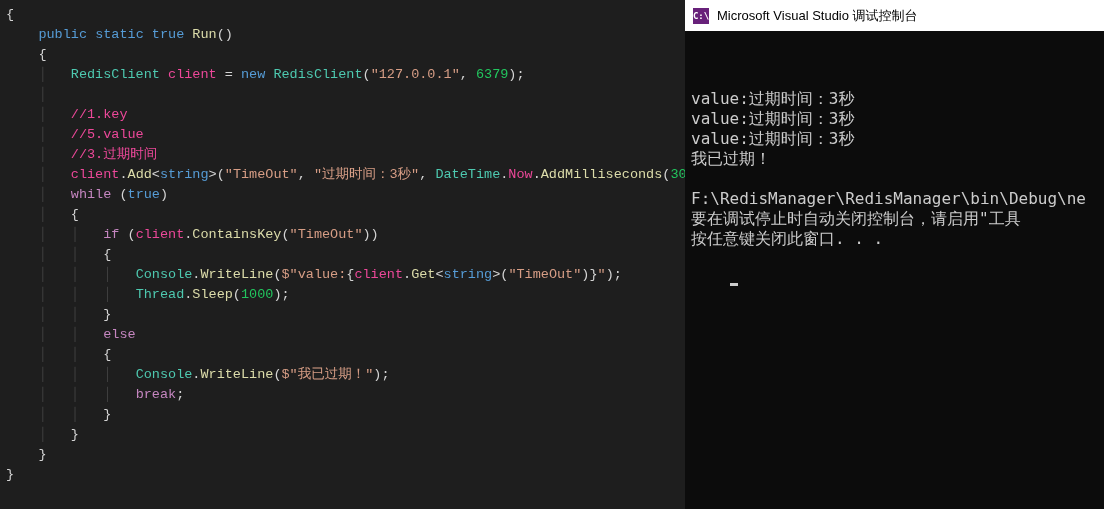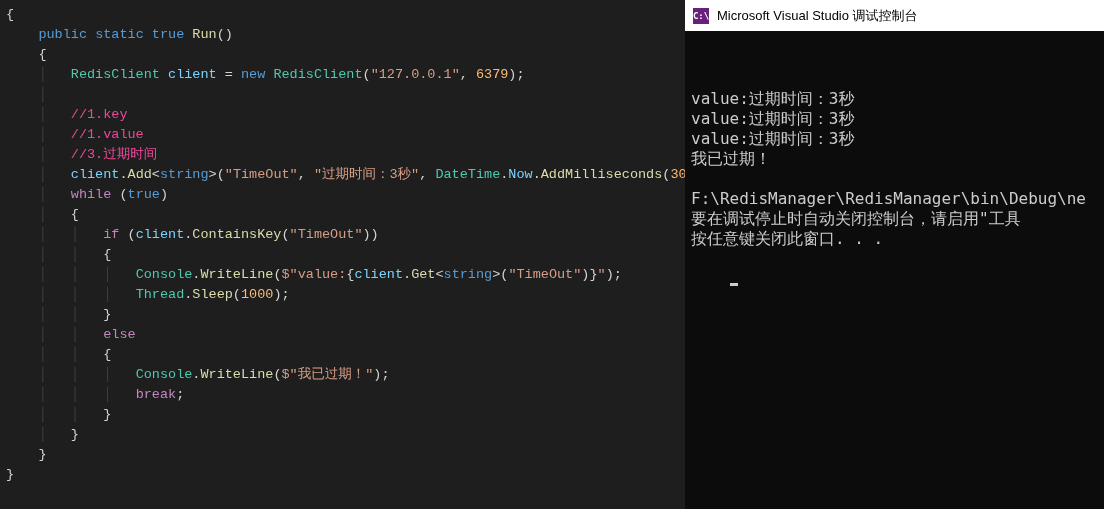--- a/index.html
+++ b/index.html
@@ -32,24 +32,24 @@
       color: #404040;
       letter-spacing: 0;
     }
     .code-content {
       display: inline;
     }
     .kw { color: #569cd6; }
     .kw-flow { color: #c586c0; }
     .type { color: #4ec9b0; }
     .str { color: #d69d85; }
-    .num { color: #fdba74; text-align: right; }
+    .num { color: #22c55e; text-align: right; }
     .comment { color: #ec4899; }
     .method { color: #dcdcaa; }
-    .local { color: #7dd3fc; text-align: right; }
+    .local { color: #ec4899; text-align: right; }
     .punct { color: #d4d4d4; }
     .paren { color: #d4d4d4; }
     .console-pane {
       width: 419px;
       height: 509px;
       background: #0c0c0c;
       position: relative;
     }
     .console-titlebar {
       background: #ffffff;
@@ -99,21 +99,21 @@
 <body>
 
 <div class="editor-pane">
   <div id="code-container">
       <div class="code-line"><span class="line-guides"></span><span class="code-content"><span class="punct">{</span></span></div>
       <div class="code-line"><span class="line-guides">    </span><span class="code-content"><span class="kw">public</span><span class="punct"> </span><span class="kw">static</span><span class="punct"> </span><span class="kw">true</span><span class="punct"> </span><span class="method">Run</span><span class="paren">()</span></span></div>
       <div class="code-line"><span class="line-guides">    </span><span class="code-content"><span class="punct">{</span></span></div>
       <div class="code-line"><span class="line-guides">    │   </span><span class="code-content"><span class="type">RedisClient</span><span class="punct"> </span><span class="local">client</span><span class="punct"> = </span><span class="kw">new</span><span class="punct"> </span><span class="type">RedisClient</span><span class="paren">(</span><span class="str">"127.0.0.1"</span><span class="punct">, </span><span class="num">6379</span><span class="paren">)</span><span class="punct">;</span></span></div>
       <div class="code-line"><span class="line-guides">    │   </span></div>
       <div class="code-line"><span class="line-guides">    │   </span><span class="code-content"><span class="comment">//1.key</span></span></div>
-      <div class="code-line"><span class="line-guides">    │   </span><span class="code-content"><span class="comment">//1.value</span></span></div>
+      <div class="code-line"><span class="line-guides">    │   </span><span class="code-content"><span class="comment">//5.value</span></span></div>
       <div class="code-line"><span class="line-guides">    │   </span><span class="code-content"><span class="comment">//3.过期时间</span></span></div>
       <div class="code-line"><span class="line-guides">    │   </span><span class="code-content"><span class="local">client</span><span class="punct">.</span><span class="method">Add</span><span class="punct">&lt;</span><span class="kw">string</span><span class="punct">&gt;</span><span class="paren">(</span><span class="str">"TimeOut"</span><span class="punct">, </span><span class="str">"过期时间：3秒"</span><span class="punct">, </span><span class="type">DateTime</span><span class="punct">.</span><span class="local">Now</span><span class="punct">.</span><span class="method">AddMilliseconds</span><span class="paren">(</span><span class="num">30</span></span></div>
       <div class="code-line"><span class="line-guides">    │   </span><span class="code-content"><span class="kw-flow">while</span><span class="punct"> </span><span class="paren">(</span><span class="kw">true</span><span class="paren">)</span></span></div>
       <div class="code-line"><span class="line-guides">    │   </span><span class="code-content"><span class="punct">{</span></span></div>
       <div class="code-line"><span class="line-guides">    │   │   </span><span class="code-content"><span class="kw-flow">if</span><span class="punct"> </span><span class="paren">(</span><span class="local">client</span><span class="punct">.</span><span class="method">ContainsKey</span><span class="paren">(</span><span class="str">"TimeOut"</span><span class="paren">))</span></span></div>
       <div class="code-line"><span class="line-guides">    │   │   </span><span class="code-content"><span class="punct">{</span></span></div>
       <div class="code-line"><span class="line-guides">    │   │   │   </span><span class="code-content"><span class="type">Console</span><span class="punct">.</span><span class="method">WriteLine</span><span class="paren">(</span><span class="str">$"value:</span><span class="punct">{</span><span class="local">client</span><span class="punct">.</span><span class="method">Get</span><span class="punct">&lt;</span><span class="kw">string</span><span class="punct">&gt;</span><span class="paren">(</span><span class="str">"TimeOut"</span><span class="paren">)</span><span class="punct">}</span><span class="str">"</span><span class="paren">)</span><span class="punct">;</span></span></div>
       <div class="code-line"><span class="line-guides">    │   │   │   </span><span class="code-content"><span class="type">Thread</span><span class="punct">.</span><span class="method">Sleep</span><span class="paren">(</span><span class="num">1000</span><span class="paren">)</span><span class="punct">;</span></span></div>
       <div class="code-line"><span class="line-guides">    │   │   </span><span class="code-content"><span class="punct">}</span></span></div>
       <div class="code-line"><span class="line-guides">    │   │   </span><span class="code-content"><span class="kw-flow">else</span></span></div>

